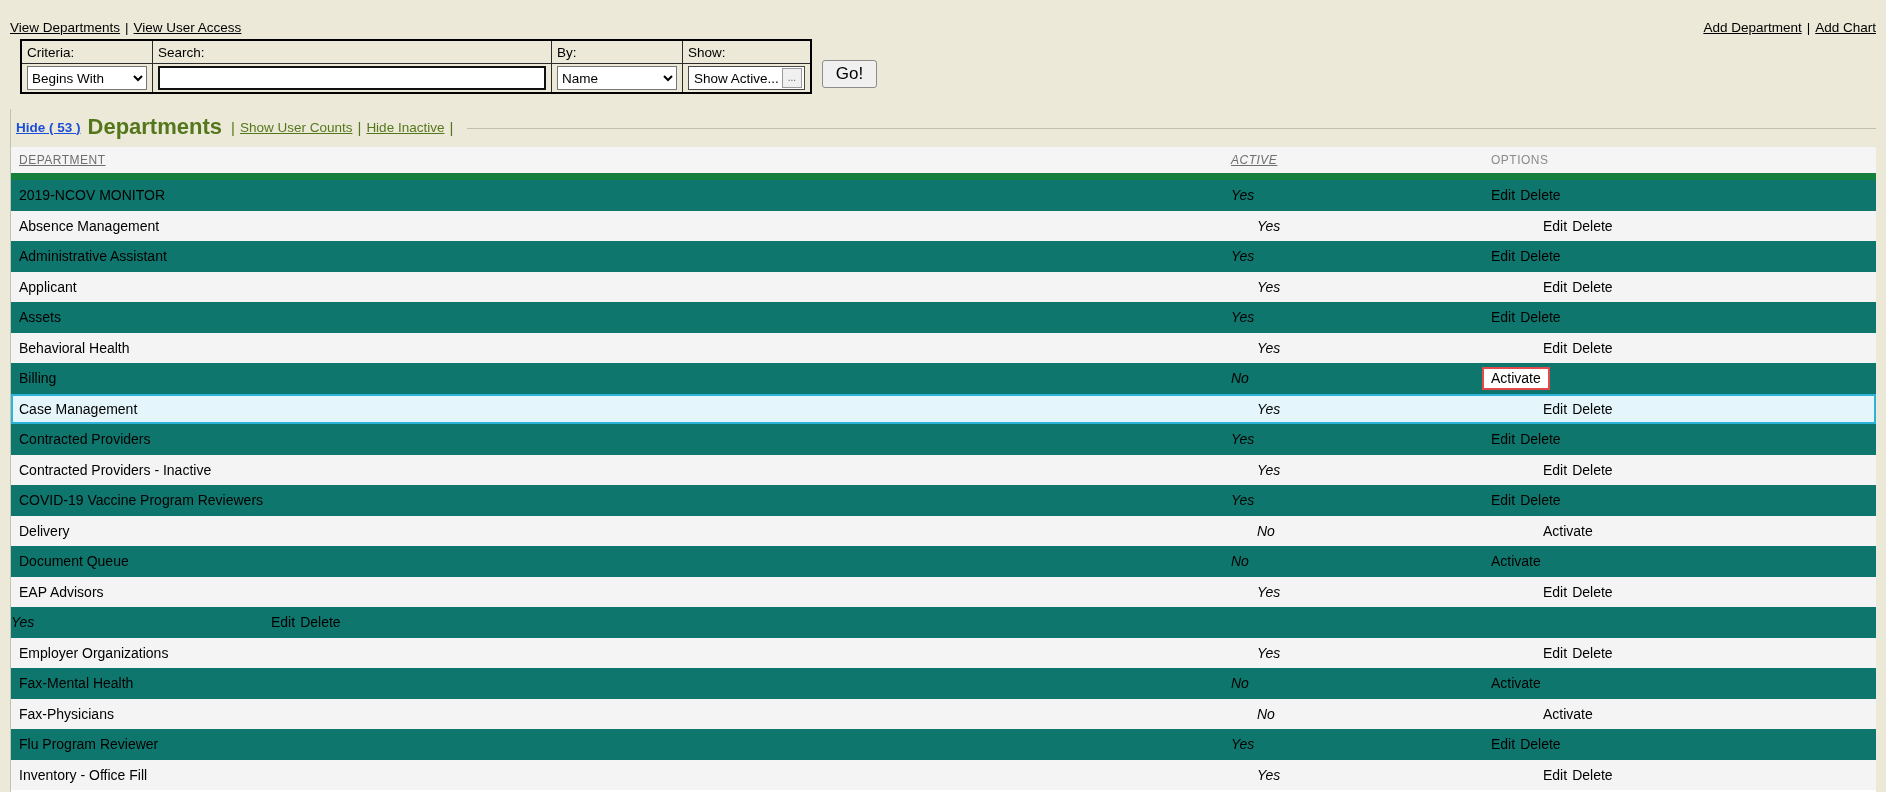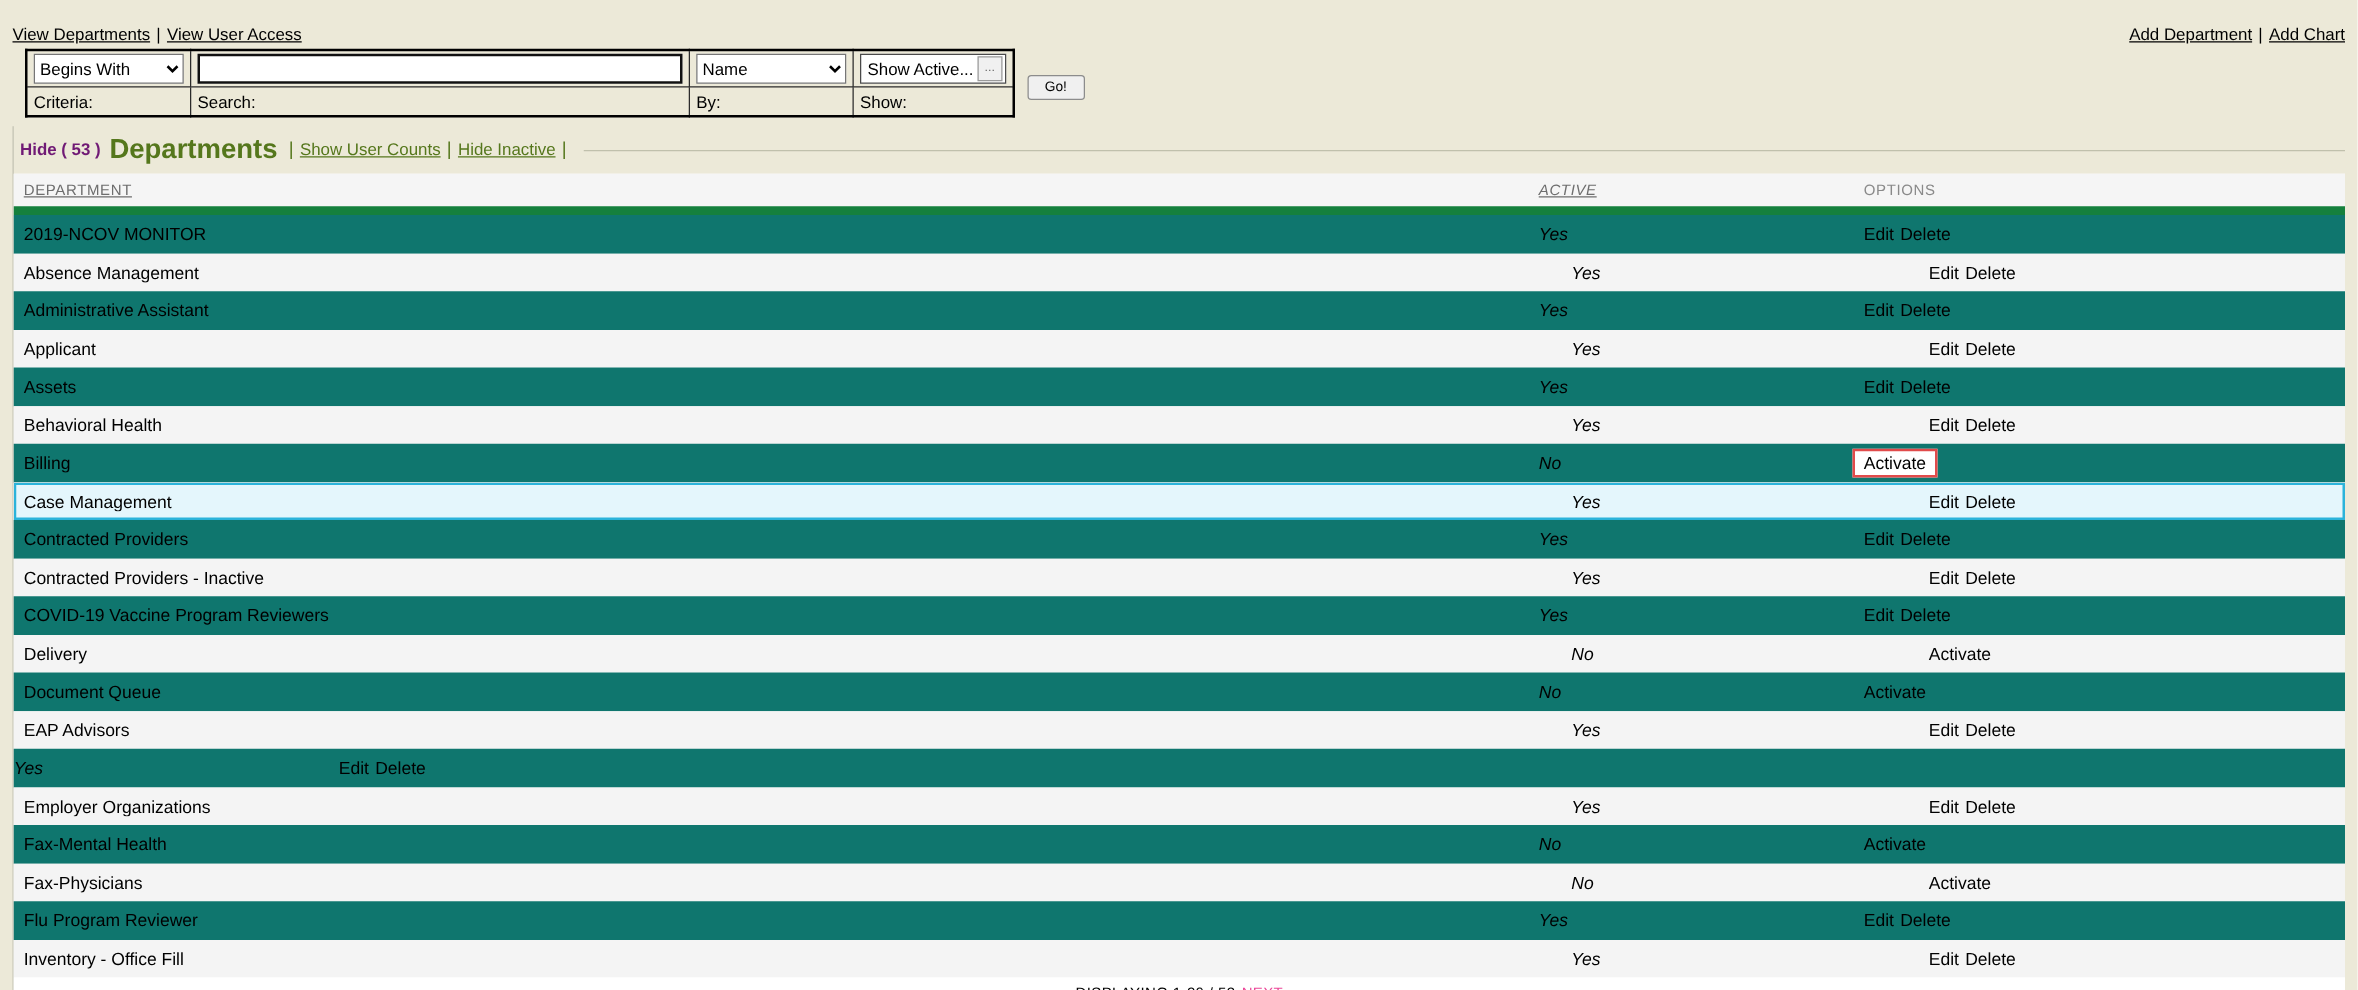--- a/index.html
+++ b/index.html
@@ -28,29 +28,29 @@
   select.form-select{width:100%;font-size:13.5px;height:24px;
     font-family:"Liberation Sans","DejaVu Sans",sans-serif;background:#fff;}
   input.search-input{display:block;width:100%;box-sizing:border-box;height:24px;
     border:2px solid #111;font-size:14px;padding:2px 4px;background:#fff;}
   .show-box{display:flex;align-items:center;justify-content:space-between;
     border:1px solid #4a4a4a;background:#fff;height:22px;padding:0 2px 0 5px;
     font-size:13.5px;white-space:nowrap;}
   .dots-btn{font-size:10px;line-height:10px;width:18px;height:18px;margin-left:3px;
     border:1px solid #9a9a9a;background:#f0f0f0;color:#666;cursor:pointer;
     display:inline-flex;align-items:center;justify-content:center;}
-  .go-btn{margin:21px 0 16px 10px;font-size:11px;padding:3px 13px;
+  .go-btn{margin:21px 0 16px 10px;font-size:17px;padding:3px 13px;
     font-family:"Liberation Sans","DejaVu Sans",sans-serif;
     background:#f0f0f0;border:1px solid #8c8c8c;border-radius:3px;cursor:pointer;}
   
   .content{margin:0 10px 0 10px;border-left:1px solid #c2c2b2;}
   
   .section-head{display:flex;align-items:center;padding:5px 0 7px 5px;}
-  .hide-link{color:#701a75;font-weight:bold;font-size:13.5px;
-    cursor:pointer;white-space:nowrap;}
+  .hide-link{color:#1d4ed8;font-weight:bold;font-size:13.5px;
+    text-decoration:underline;cursor:pointer;white-space:nowrap;}
   .page-title{color:#55771c;font-weight:bold;font-size:22px;margin:0 4px 0 7px;
     white-space:nowrap;}
   .head-sep{color:#55771c;font-size:15px;margin:0 5px;}
   .head-link{color:#55771c;font-size:13.5px;text-decoration:underline;
     cursor:pointer;white-space:nowrap;}
   .head-rule{flex:1;border-top:1px solid #c0c0ac;margin:2px 0 0 9px;}
   
   .dept-table{background:#fff;}
   .t-head{display:flex;align-items:center;height:26px;background:#f5f5f5;
     border-bottom:7px solid #15803d;color:#6e6e6e;font-size:12px;
@@ -83,45 +83,45 @@
   </div>
   <div>
     <span class="nav-link">Add Department</span><span class="nav-sep">|</span><span class="nav-link">Add Chart</span>
   </div>
 </div>
 
 <div class="form-area">
   <table class="search-form">
     <tbody>
         <tr>
-      <td class="ctl">
-        <select class="form-select">
-          <option>Begins With</option>
-        </select>
-      </td>
-      <td class="ctl">
-        <input class="search-input" value="" style="">
-      </td>
-      <td class="ctl">
-        <select class="form-select">
-          <option>Name</option>
-        </select>
-      </td>
-      <td class="ctl">
-        <div class="show-box">
-          <span>Show Active...</span>
-          <span class="dots-btn">...</span>
-        </div>
-      </td>
-    </tr>
-    <tr>
       <td class="lbl w-criteria">Criteria:</td>
       <td class="lbl w-search">Search:</td>
       <td class="lbl w-by">By:</td>
       <td class="lbl w-show">Show:</td>
+    </tr>
+    <tr>
+      <td class="ctl">
+        <select class="form-select">
+          <option>Begins With</option>
+        </select>
+      </td>
+      <td class="ctl">
+        <input class="search-input" value="" style="">
+      </td>
+      <td class="ctl">
+        <select class="form-select">
+          <option>Name</option>
+        </select>
+      </td>
+      <td class="ctl">
+        <div class="show-box">
+          <span>Show Active...</span>
+          <span class="dots-btn">...</span>
+        </div>
+      </td>
     </tr>
   </tbody>
     </table>
   <button class="go-btn">Go!</button>
 </div>
 
 <div class="content">
 
   <div class="section-head">
     <span class="hide-link">Hide ( 53 )</span>

